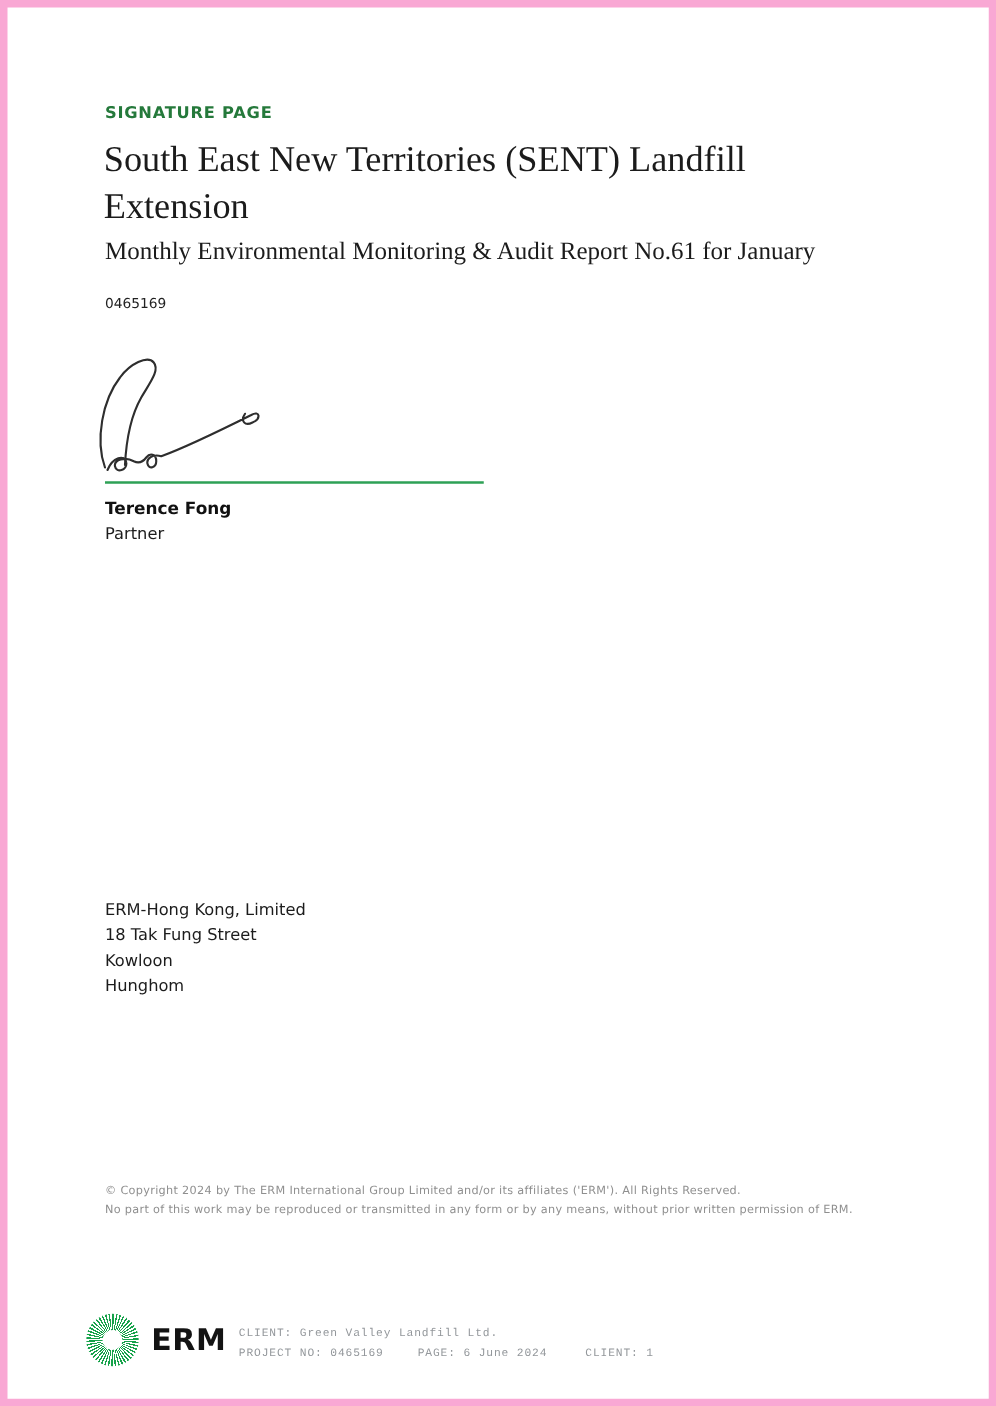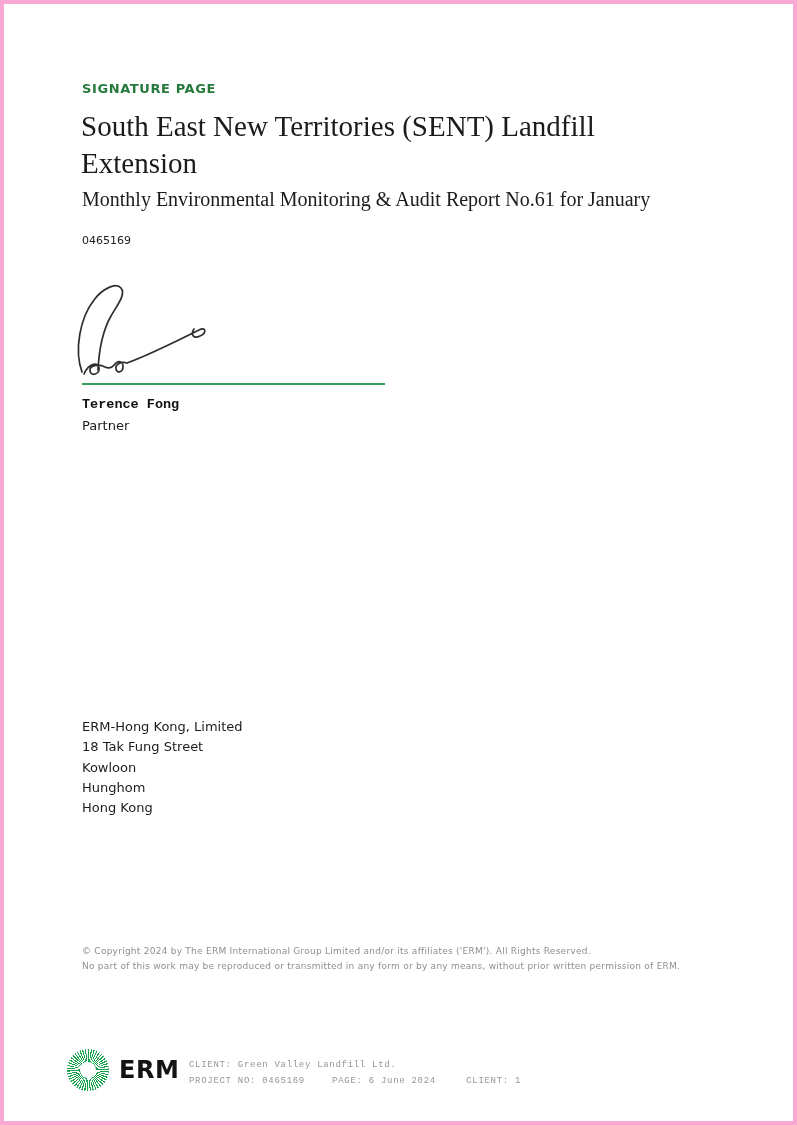--- a/index.html
+++ b/index.html
@@ -12,21 +12,21 @@
   }
   * { margin: 0; padding: 0; box-sizing: border-box; }
   html, body { background: #ffffff; }
   body { font-family: "DejaVu Sans", "Liberation Sans", sans-serif; }
 
   .page {
     position: relative;
     width: 797px;
     height: 1125px;
     background: #ffffff;
-    border: 4px solid #f9a8d4;
+    border: 6px solid #f9a8d4;
     overflow: hidden;
   }
 
   .eyebrow {
     position: absolute;
     left: 78px;
     top: 77px;
     font-size: 13px;
     font-weight: 600;
     letter-spacing: 0.6px;
@@ -87,21 +87,20 @@
     background: var(--line-green);
   }
 
   .sig-name {
     position: absolute;
     left: 78px;
     top: 393px;
     font-size: 13.5px;
     font-weight: 700;
     color: #111111;
-    font-family: Liberation Mono, monospace;
   }
 
   .sig-role {
     position: absolute;
     left: 78px;
     top: 414px;
     font-size: 13px;
     color: #1c1c1c;
   }
 
@@ -195,21 +194,20 @@
 
   <div class="sig-line"></div>
   <div class="sig-name">Terence Fong</div>
   <div class="sig-role">Partner</div>
 
   <div class="address">
     <div>ERM-Hong Kong, Limited</div>
     <div>18 Tak Fung Street</div>
     <div>Kowloon</div>
     <div>Hunghom</div>
-    <div>Hong Kong</div>
   </div>
 
   <div class="copyright">
     <div>© Copyright 2024 by The ERM International Group Limited and/or its affiliates ('ERM'). All Rights Reserved.</div>
     <div>No part of this work may be reproduced or transmitted in any form or by any means, without prior written permission of ERM.</div>
   </div>
 
   <div class="footer-logo">
     <span class="sunburst"></span>
     <span class="logo-text">ERM</span>

